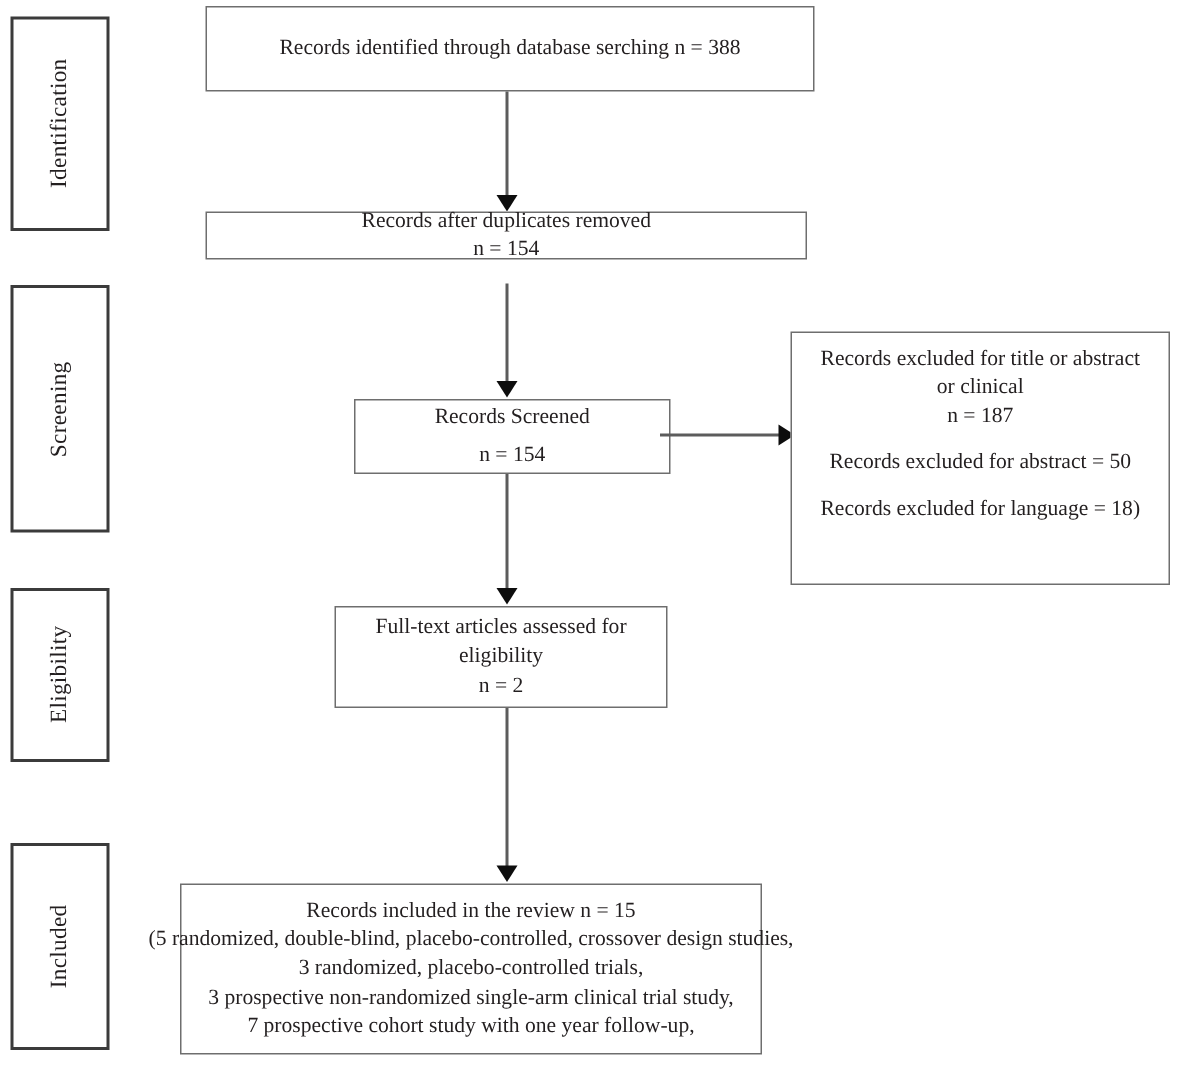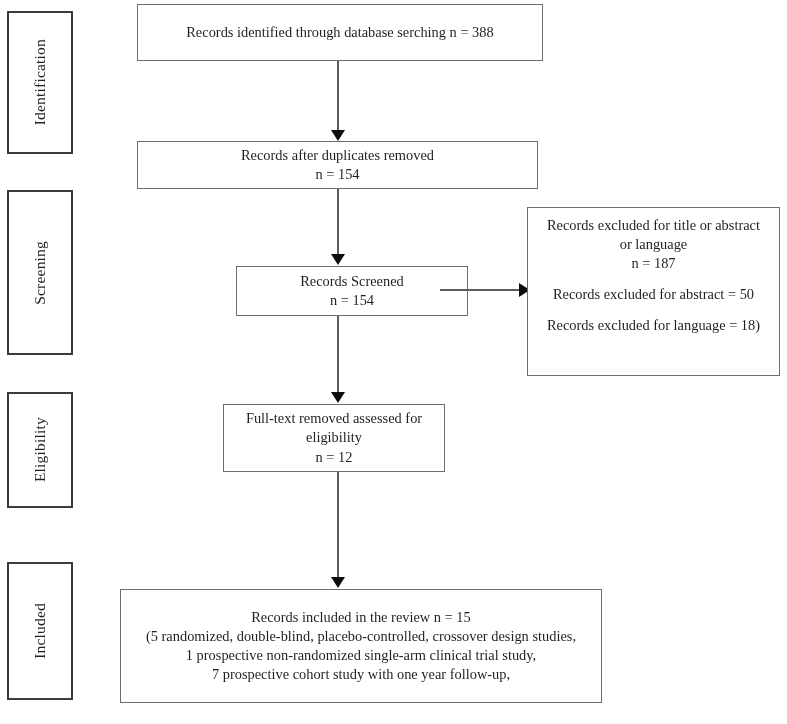--- a/index.html
+++ b/index.html
@@ -109,58 +109,59 @@
     <span class="stage-label">Included</span>
   </div>
 
   <div class="flow-box" style="left:137px; top:4px; width:406px; height:57px;">
     <div class="line">Records identified through database serching n = 388</div>
   </div>
 
   <div class="v-line" style="left:337px; top:61px; width:2px; height:71px;"></div>
   <div class="arrow-down" style="left:331px; top:130px;"></div>
 
-  <div class="flow-box" style="left:137px; top:141px; width:401px; height:48px;">
+  <div class="flow-box" style="left:137px; top:141px; width:401px; height:32px;">
     <div class="line">Records after duplicates removed</div>
     <div class="line">n = 154</div>
   </div>
 
   <div class="v-line" style="left:337px; top:189px; width:2px; height:66px;"></div>
   <div class="arrow-down" style="left:331px; top:254px;"></div>
 
-  <div class="flow-box" style="left:236px; top:266px; width:232px; height:50px;">
+  <div class="flow-box" style="left:236px; top:266px; width:211px; height:50px;justify-content:space-between;">
     <div class="line">Records Screened</div>
     <div class="line">n = 154</div>
   </div>
 
   <div class="h-line" style="left:440px; top:289px; width:81px; height:2px;"></div>
   <div class="arrow-right" style="left:519px; top:283px;"></div>
 
-  <div class="flow-box wrap" style="left:527px; top:207px; width:253px; height:169px; justify-content:flex-start; padding-top:8px;">
+  <div class="flow-box wrap" style="left:527px; top:221px; width:253px; height:169px; justify-content:flex-start; padding-top:8px;">
     <div class="line">Records excluded for title or abstract</div>
-    <div class="line">or language</div>
+    <div class="line">or clinical</div>
     <div class="line">n = 187</div>
     <div class="spacer-line"></div>
     <div class="line">Records excluded for abstract = 50</div>
     <div class="spacer-line"></div>
     <div class="line">Records excluded for language = 18)</div>
   </div>
 
   <div class="v-line" style="left:337px; top:316px; width:2px; height:77px;"></div>
   <div class="arrow-down" style="left:331px; top:392px;"></div>
 
   <div class="flow-box" style="left:223px; top:404px; width:222px; height:68px;">
-    <div class="line">Full-text removed assessed for</div>
+    <div class="line">Full-text articles assessed for</div>
     <div class="line">eligibility</div>
-    <div class="line">n = 12</div>
+    <div class="line">n = 2</div>
   </div>
 
   <div class="v-line" style="left:337px; top:472px; width:2px; height:106px;"></div>
   <div class="arrow-down" style="left:331px; top:577px;"></div>
 
-  <div class="flow-box" style="left:120px; top:589px; width:482px; height:114px;">
+  <div class="flow-box" style="left:120px; top:589px; width:388px; height:114px;">
     <div class="line">Records included in the review n = 15</div>
     <div class="line">(5 randomized, double-blind, placebo-controlled, crossover design studies,</div>
-    <div class="line">1 prospective non-randomized single-arm clinical trial study,</div>
+    <div class="line">3 randomized, placebo-controlled trials,</div>
+    <div class="line">3 prospective non-randomized single-arm clinical trial study,</div>
     <div class="line">7 prospective cohort study with one year follow-up,</div>
   </div>
 
 </div>
 
 </body></html>

